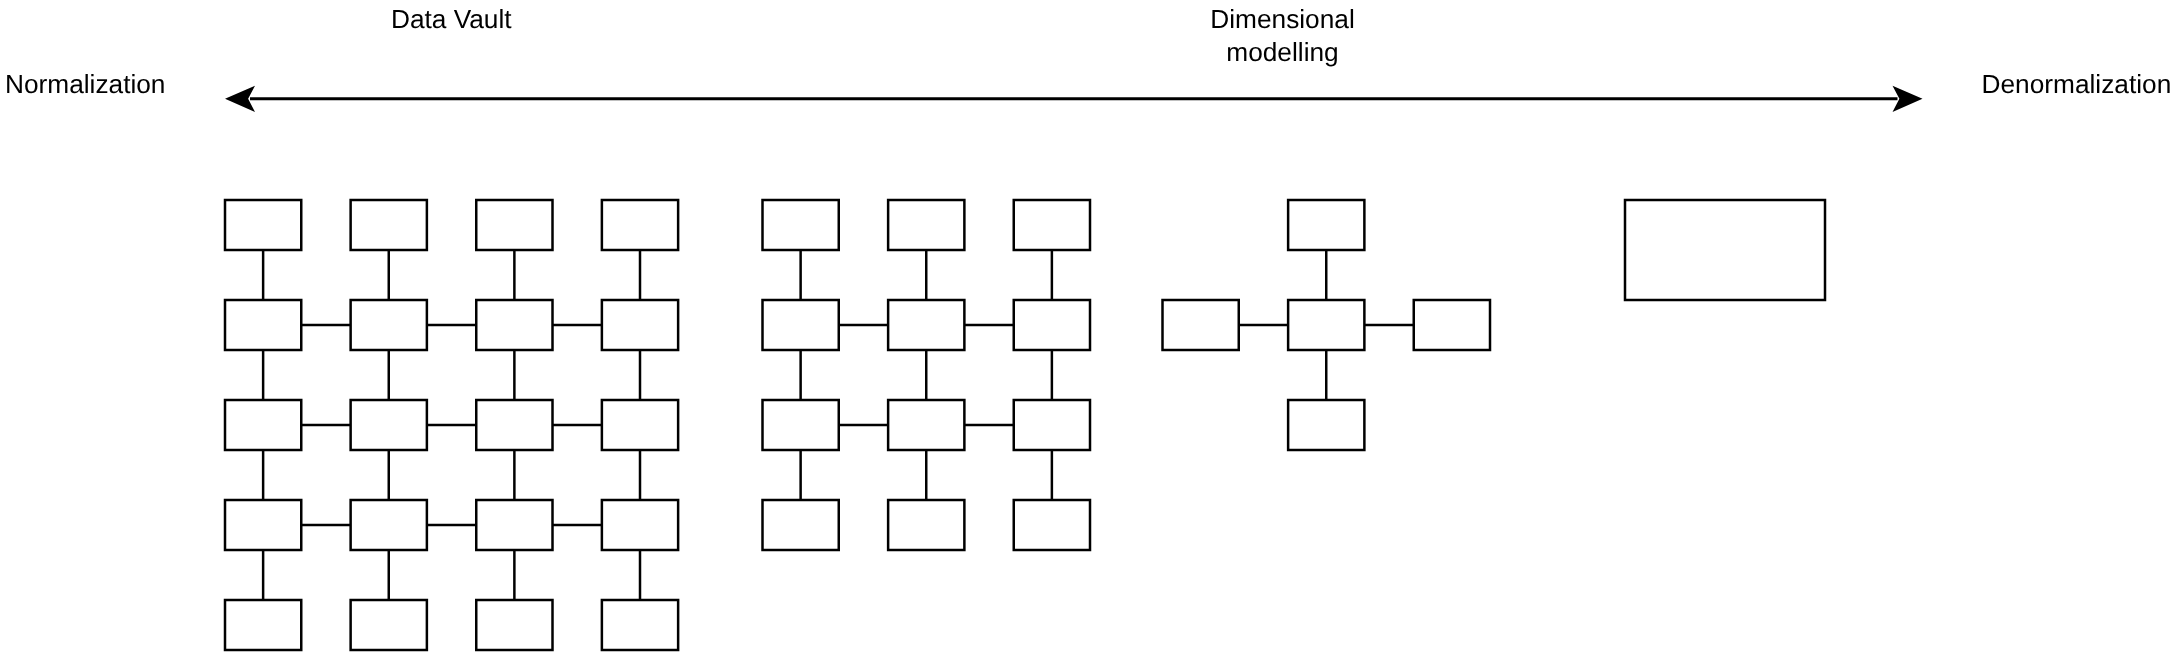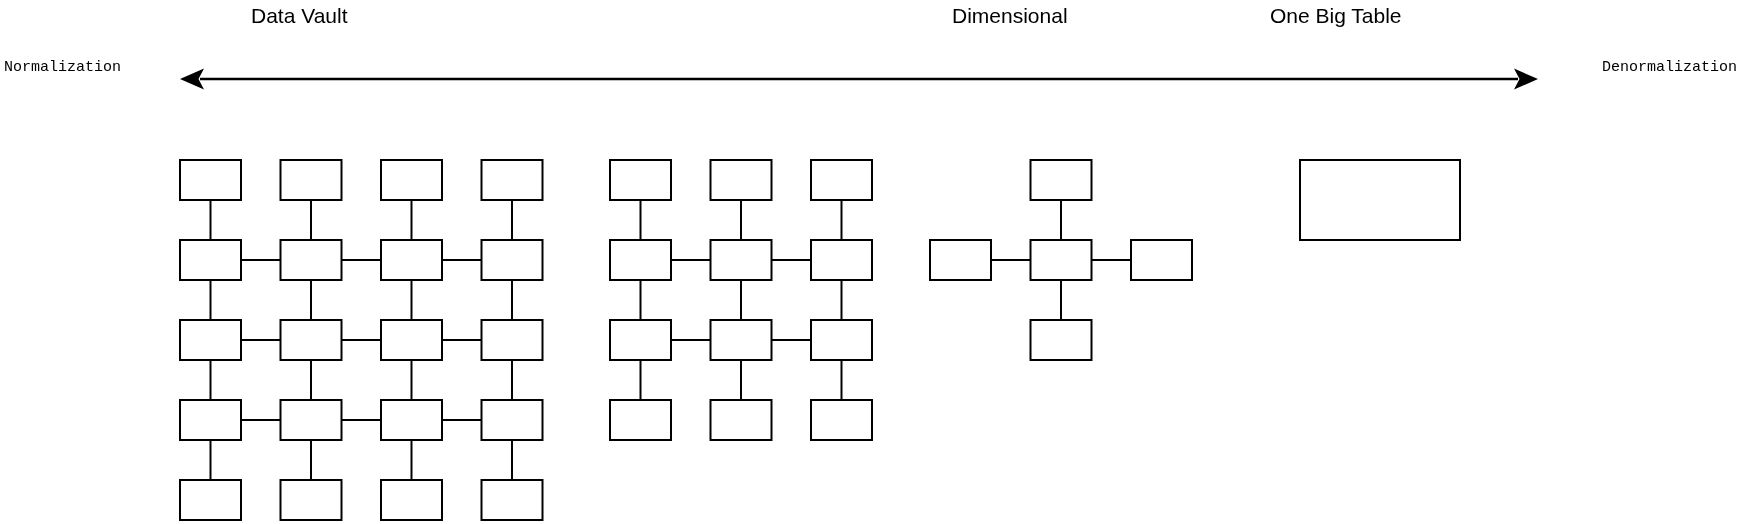--- a/index.html
+++ b/index.html
@@ -12,32 +12,31 @@
     width: 1742px;
     height: 524px;
     background: #ffffff;
     font-family: "Liberation Sans", "DejaVu Sans", sans-serif;
     color: #000000;
     overflow: hidden;
   }
   .side-label {
     position: absolute;
     top: 54px;
-    font-size: 15px;
+    font-size: 21px;
     line-height: 27px;
     white-space: nowrap;
-    font-family: Liberation Mono, monospace;
   }
   .side-label.left  { left: 4px; }
   .side-label.right { right: 5px; text-align: center; }
   .top-label {
     position: absolute;
     top: 2px;
     width: 220px;
-    text-align: left;
+    text-align: center;
     font-size: 21px;
     line-height: 27px;
   }
   #diagram-svg {
     position: absolute;
     left: 0;
     top: 0;
   }
   .ent {
     fill: #ffffff;
@@ -66,26 +65,26 @@
 
   <span class="side-label right">Denormalization</span>
 
   <div class="top-label" style="left:251px">
     <div>Data Vault</div>
   </div>
 
   <div class="top-label" style="left:630px">
   </div>
 
-  <div class="top-label" style="left:952px">
+  <div class="top-label" style="left:916px">
     <div>Dimensional</div>
+    <div>modelling</div>
   </div>
 
   <div class="top-label" style="left:1270px">
-    <div>One Big Table</div>
   </div>
 
   <svg id="diagram-svg" width="1742" height="524" viewBox="0 0 1742 524">
     <line class="axisline" x1="200" y1="79" x2="1518" y2="79"></line>
     <polygon class="axishead" points="180,79 204,68.5 198.5,79 204,89.5"></polygon>
     <polygon class="axishead" points="1538,79 1514,68.5 1519.5,79 1514,89.5"></polygon>
   <rect x="180" y="160" width="61" height="40" class="ent"></rect>
       <rect x="280.5" y="160" width="61" height="40" class="ent"></rect>
       <rect x="381" y="160" width="61" height="40" class="ent"></rect>
       <rect x="481.5" y="160" width="61" height="40" class="ent"></rect>

